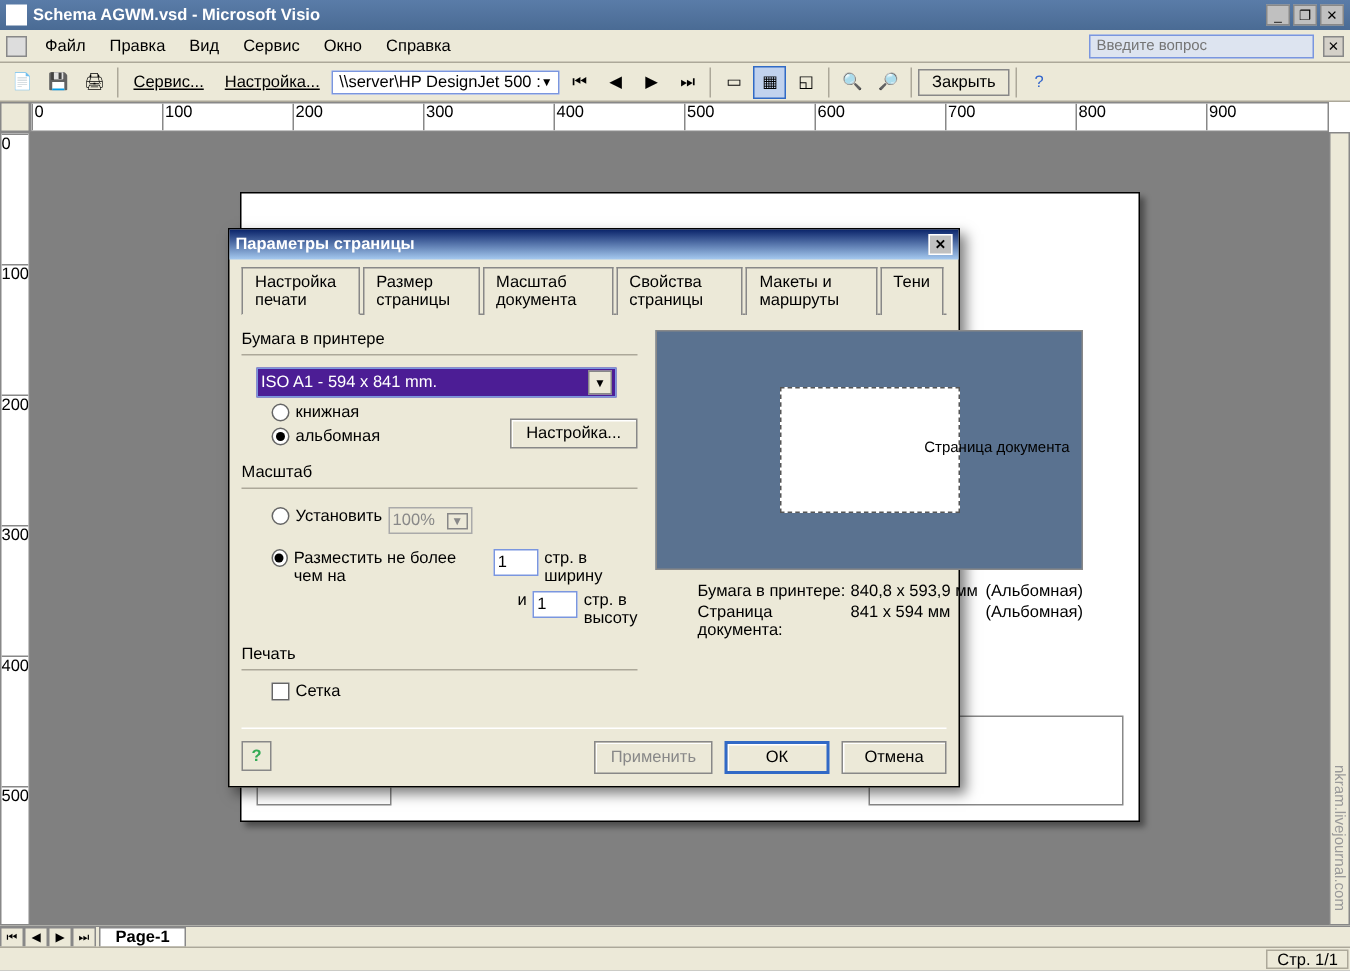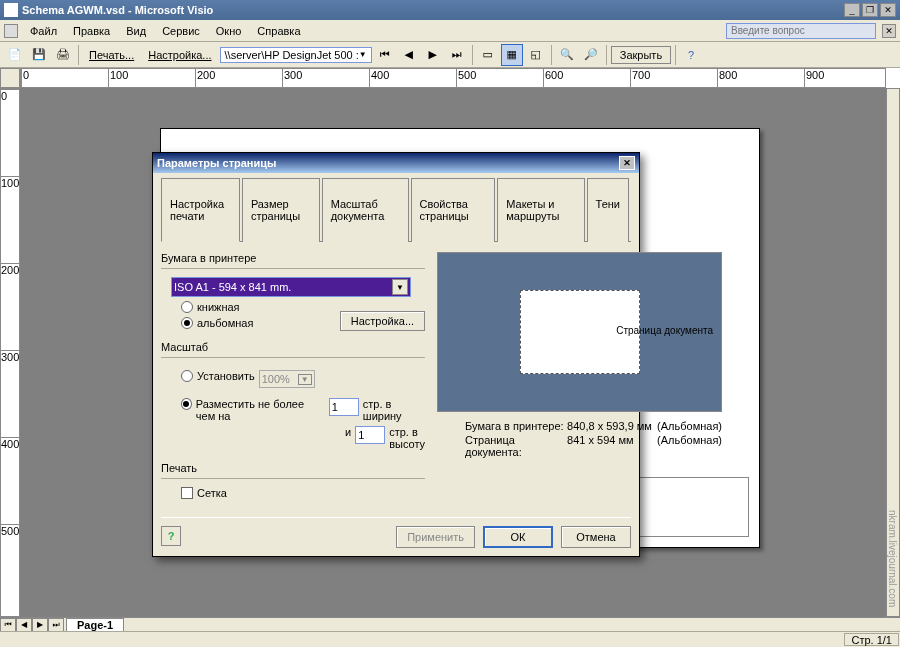--- a/index.html
+++ b/index.html
@@ -40,21 +40,21 @@
 .vscroll { position: absolute; top: 20px; right: 0; bottom: 0; width: 14px; background: #ece9d8; border: 1px solid #888; }
 
 
 .dialog { position: absolute; top: 152px; left: 152px; width: 488px; background: #ece9d8; border: 1px solid #000; box-shadow: 4px 4px 8px rgba(0,0,0,0.5); }
 .dialog-title { background: linear-gradient(#0a246a, #a6caf0); color: #fff; height: 20px; display: flex; align-items: center; padding: 0 4px; font-weight: bold; }
 .dialog-title .dt-text { flex: 1; }
 .dialog-title .dt-close { width: 16px; height: 14px; background: #c0c0c0; border: 1px solid #fff; color: #000; display: flex; align-items: center; justify-content: center; font-size: 9px; cursor: pointer; }
 .dialog-body { padding: 4px 8px 8px 8px; }
 
 .tabs { display: flex; border-bottom: 1px solid #888; }
-.tab { padding: 19px 8px; border: 1px solid #888; border-bottom: none; background: #ece9d8; margin-right: 2px; cursor: pointer; position: relative; top: 1px; font-size: 11px; }
+.tab { padding: 3px 8px; border: 1px solid #888; border-bottom: none; background: #ece9d8; margin-right: 2px; cursor: pointer; position: relative; top: 1px; font-size: 11px; }
 .tab.active { background: #ece9d8; border-bottom: 1px solid #ece9d8; }
 
 .tab-content { display: flex; gap: 12px; padding: 10px 0; }
 .tab-left { flex: 1; }
 .tab-right { width: 290px; }
 
 .group-label { margin-bottom: 4px; }
 .group { border-top: 1px solid #aca899; padding: 8px 0 8px 10px; }
 
 .combo { display: flex; align-items: center; background: #4c1d95; color: #fff; border: 1px solid #7a96df; width: 240px; height: 20px; padding: 0 2px; }
@@ -121,21 +121,21 @@
   <span class="spacer"></span>
   <input class="question-box" placeholder="Введите вопрос" style="">
   <div class="menubar-close">✕</div>
 </div>
 
 <div class="toolbar">
   <div class="tbtn">📄</div>
   <div class="tbtn">💾</div>
   <div class="tbtn">🖨</div>
   <div class="tsep"></div>
-  <span class="tlink">Печать...</span>
+  <span class="tlink">Сервис...</span>
   <span class="tlink">Настройка...</span>
   <div class="tdropdown">
     <span>\\server\HP DesignJet 500 :</span>
     <span class="arrow">▼</span>
   </div>
   <div class="tbtn">⏮</div>
   <div class="tbtn">◀</div>
   <div class="tbtn">▶</div>
   <div class="tbtn">⏭</div>
   <div class="tsep"></div>

